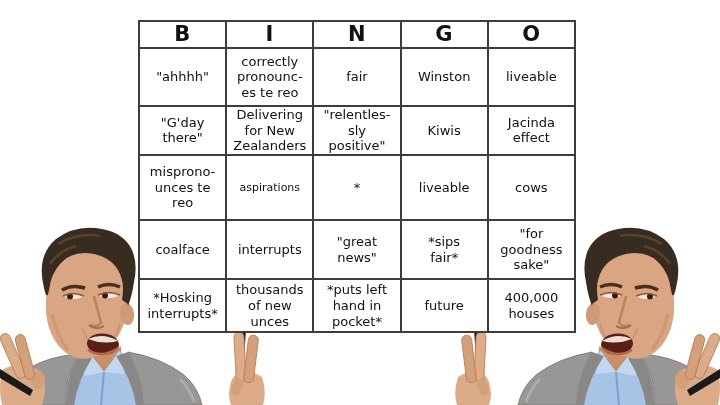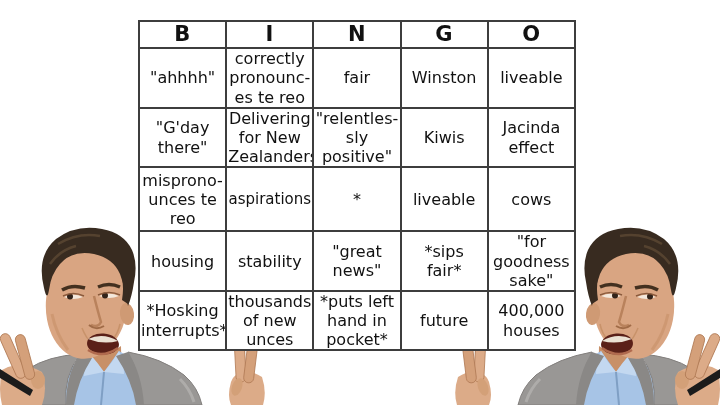--- a/index.html
+++ b/index.html
@@ -2,29 +2,29 @@
 <html><head>
 <meta charset="utf-8">
 <style>
   html,body{margin:0;padding:0}
   body{width:720px;height:405px;background:#fff;font-family:"DejaVu Sans","Liberation Sans",sans-serif}
   .page{position:relative;width:720px;height:405px;background:#fff;overflow:hidden}
 
   .bingo{position:absolute;left:138px;top:20px;width:438px;height:313px;
          border-collapse:collapse;table-layout:fixed;background:#fff;z-index:2}
   .bingo th,.bingo td{border:2px solid #3d3d3d;text-align:center;vertical-align:middle;
-         white-space:pre-line;font-size:16px;line-height:1.2;color:#111;padding:0 1px;overflow:hidden}
+         white-space:pre-line;font-size:13px;line-height:1.2;color:#111;padding:0 1px;overflow:hidden}
   .bingo thead tr{height:27px}
   .bingo th{font-size:21px;font-weight:bold;letter-spacing:.5px}
   .bingo tbody tr:nth-child(1){height:57px}
   .bingo tbody tr:nth-child(2){height:48px}
   .bingo tbody tr:nth-child(3){height:64px}
   .bingo tbody tr:nth-child(4){height:59px}
   .bingo tbody tr:nth-child(5){height:52px}
-  td.small{font-size:15px}
+  td.small{font-size:11px}
 
   .figure{position:absolute;bottom:0;width:270px;height:183px;z-index:1}
   .figure-left{left:0}
   .figure-right{right:0;transform:scaleX(-1)}
   svg{display:block}
 </style>
 </head>
 <body>
 
 <div class="page">
@@ -65,22 +65,22 @@
       <tr>
         <td>misprono-
 unces te
 reo</td>
         <td class="small">aspirations</td>
         <td>*</td>
         <td>liveable</td>
         <td>cows</td>
       </tr>
       <tr>
-        <td>housing</td>
-        <td>stability</td>
+        <td>coalface</td>
+        <td>interrupts</td>
         <td>"great
 news"</td>
         <td>*sips
 fair*</td>
         <td>"for
 goodness
 sake"</td>
       </tr>
       <tr>
         <td>*Hosking

